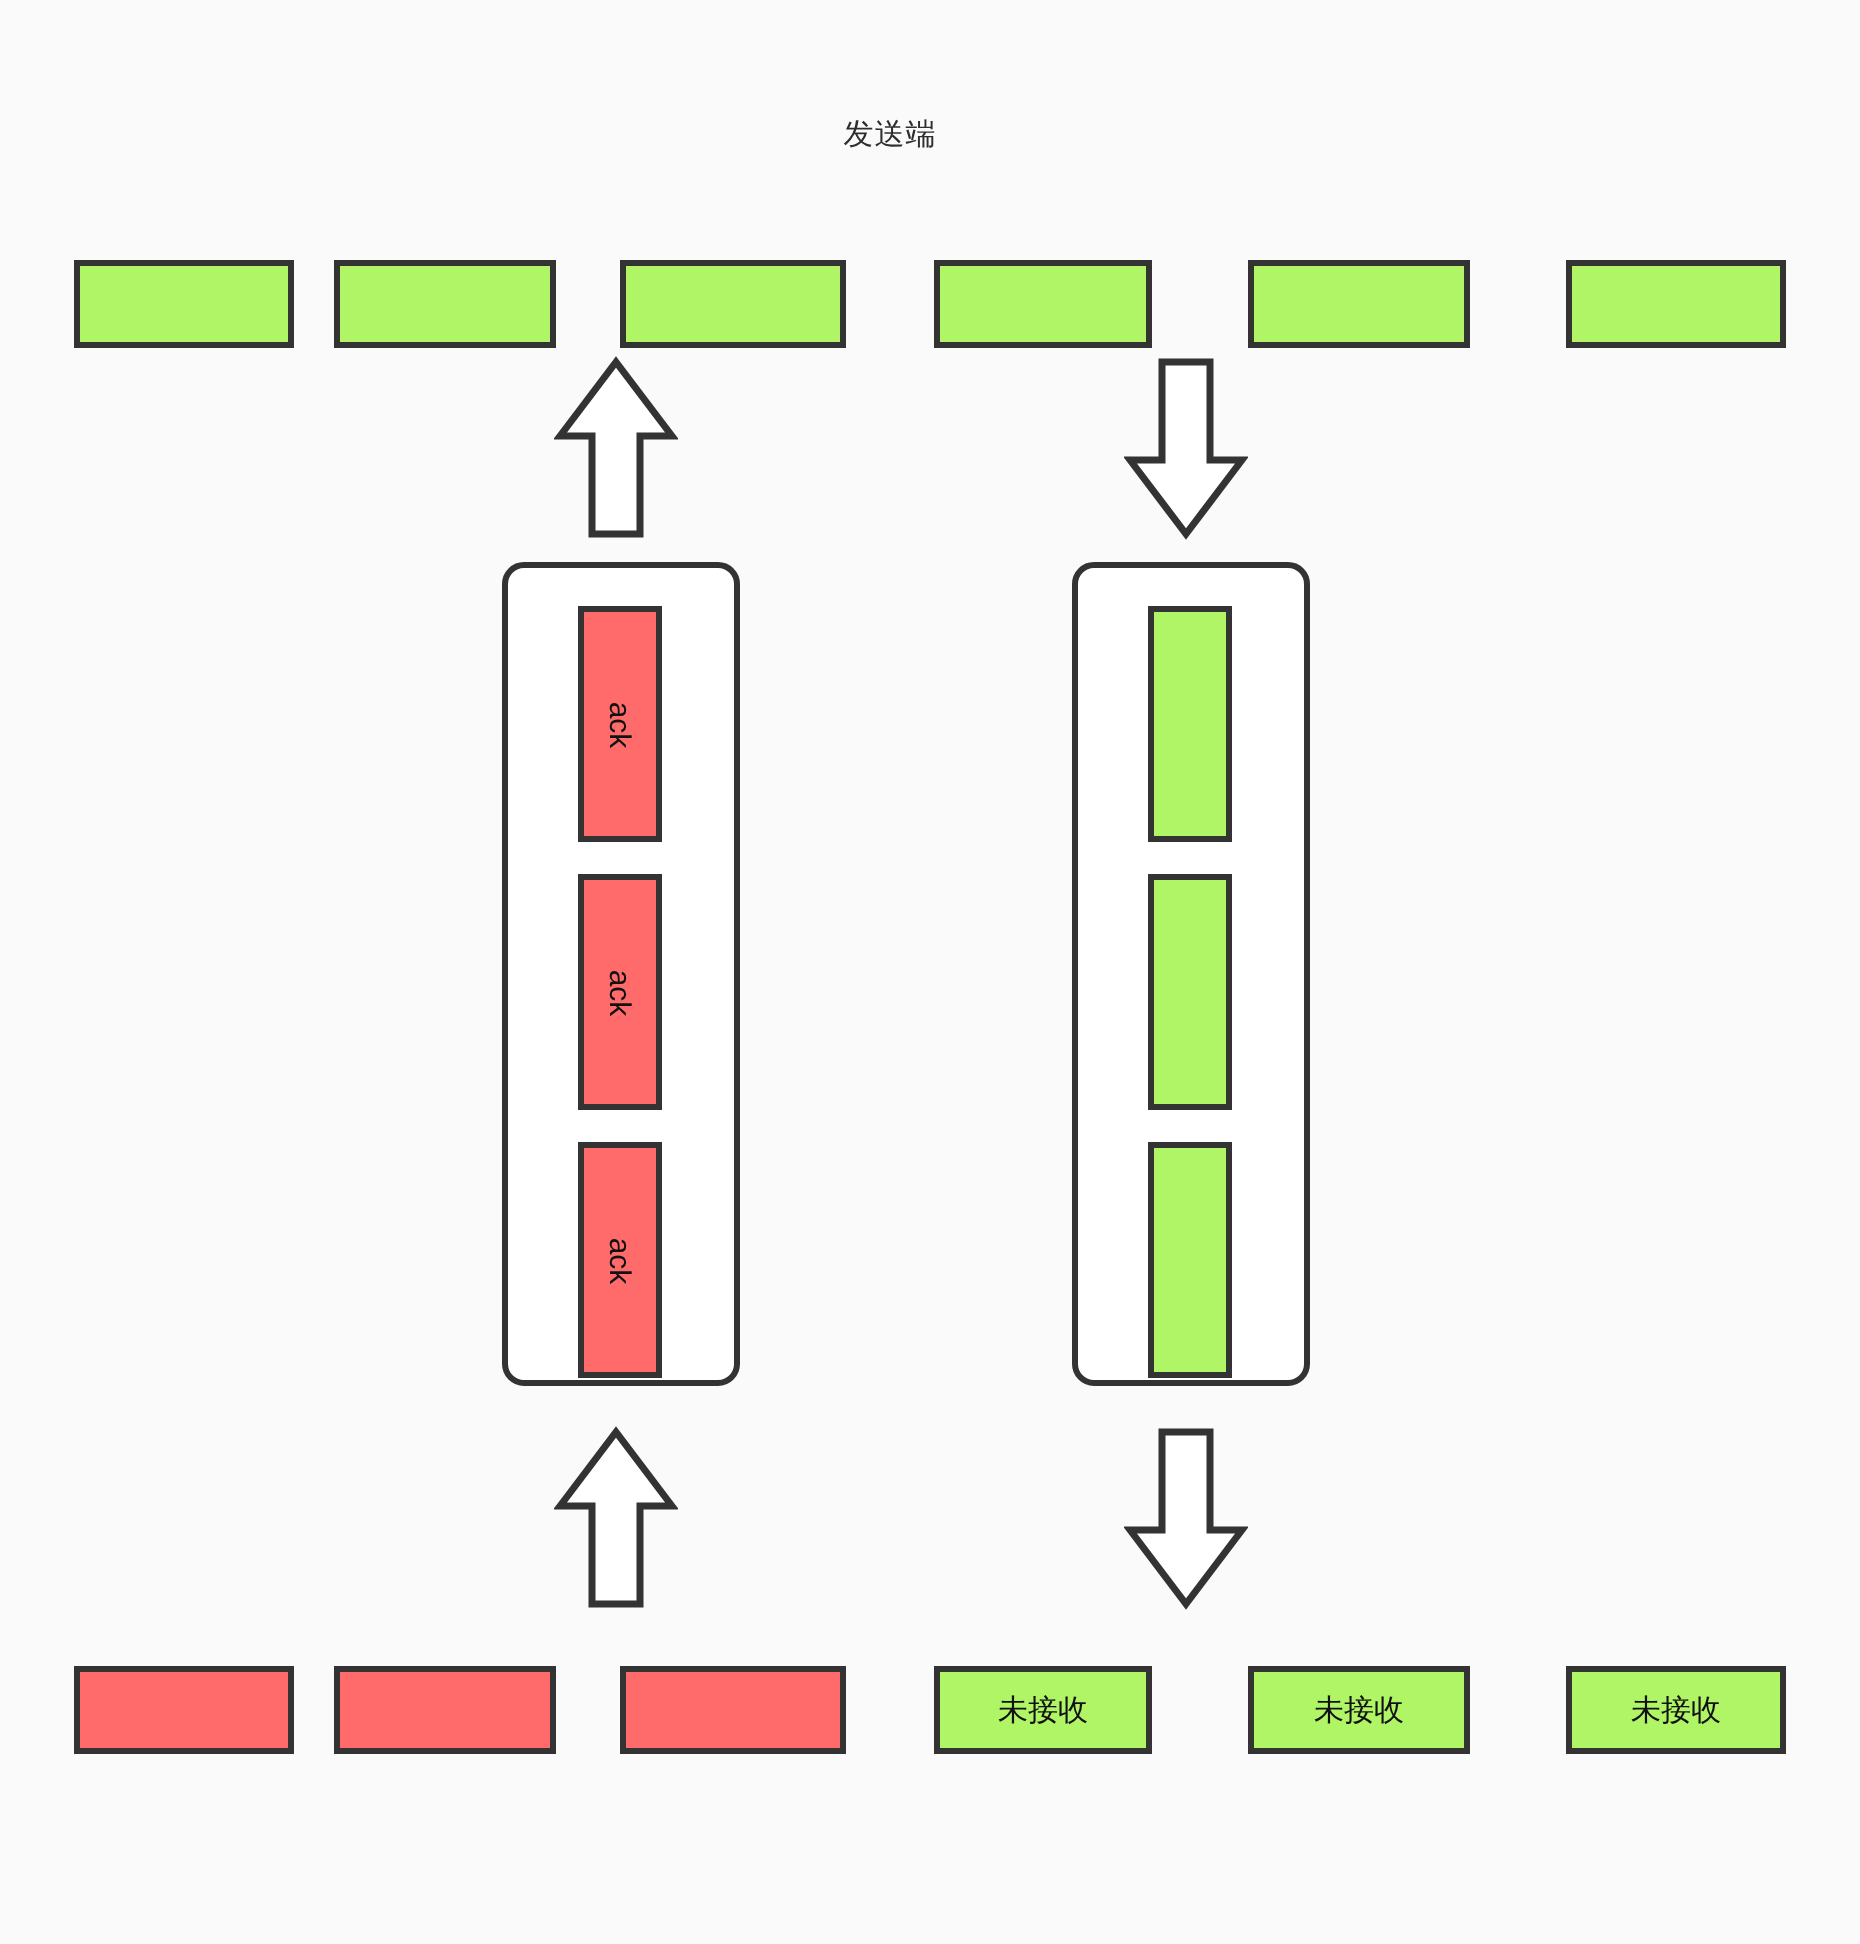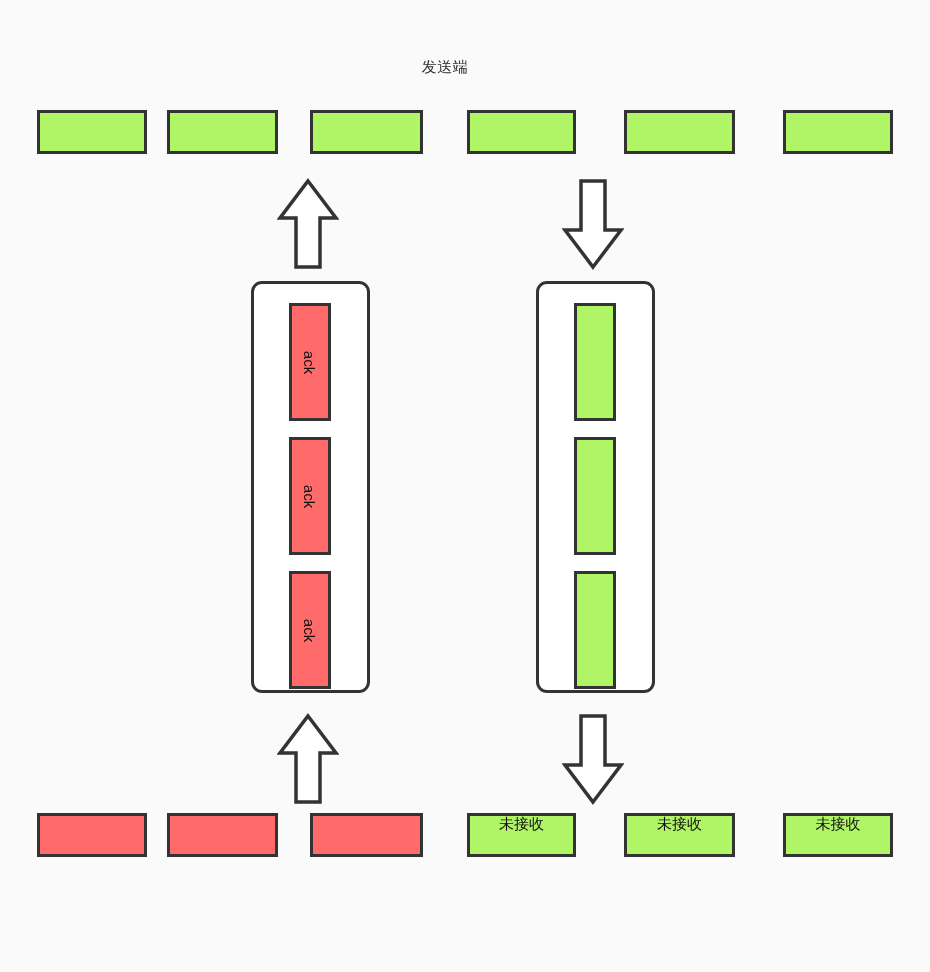--- a/index.html
+++ b/index.html
@@ -30,25 +30,26 @@
   }
   #caption-sender  { left: 345px; top: 58px; }
   #caption-receiver{ left: 345px; top: 896px; }
 
   
   .pkt {
     position: absolute;
     box-sizing: border-box;
     border: 3px solid #333333;
     display: flex;
-    align-items: flex-start;
+    align-items: center;
     justify-content: center;
     font-size: 15px;
     color: #111111;
     line-height: 1;
+    margin-top: 20px;
   }
   .pkt.green { background: #b0f566; }
   .pkt.red   { background: #ff6b6b; }
 
   
   .buffer {
     position: absolute;
     box-sizing: border-box;
     background: #ffffff;
     border: 3px solid #333333;

